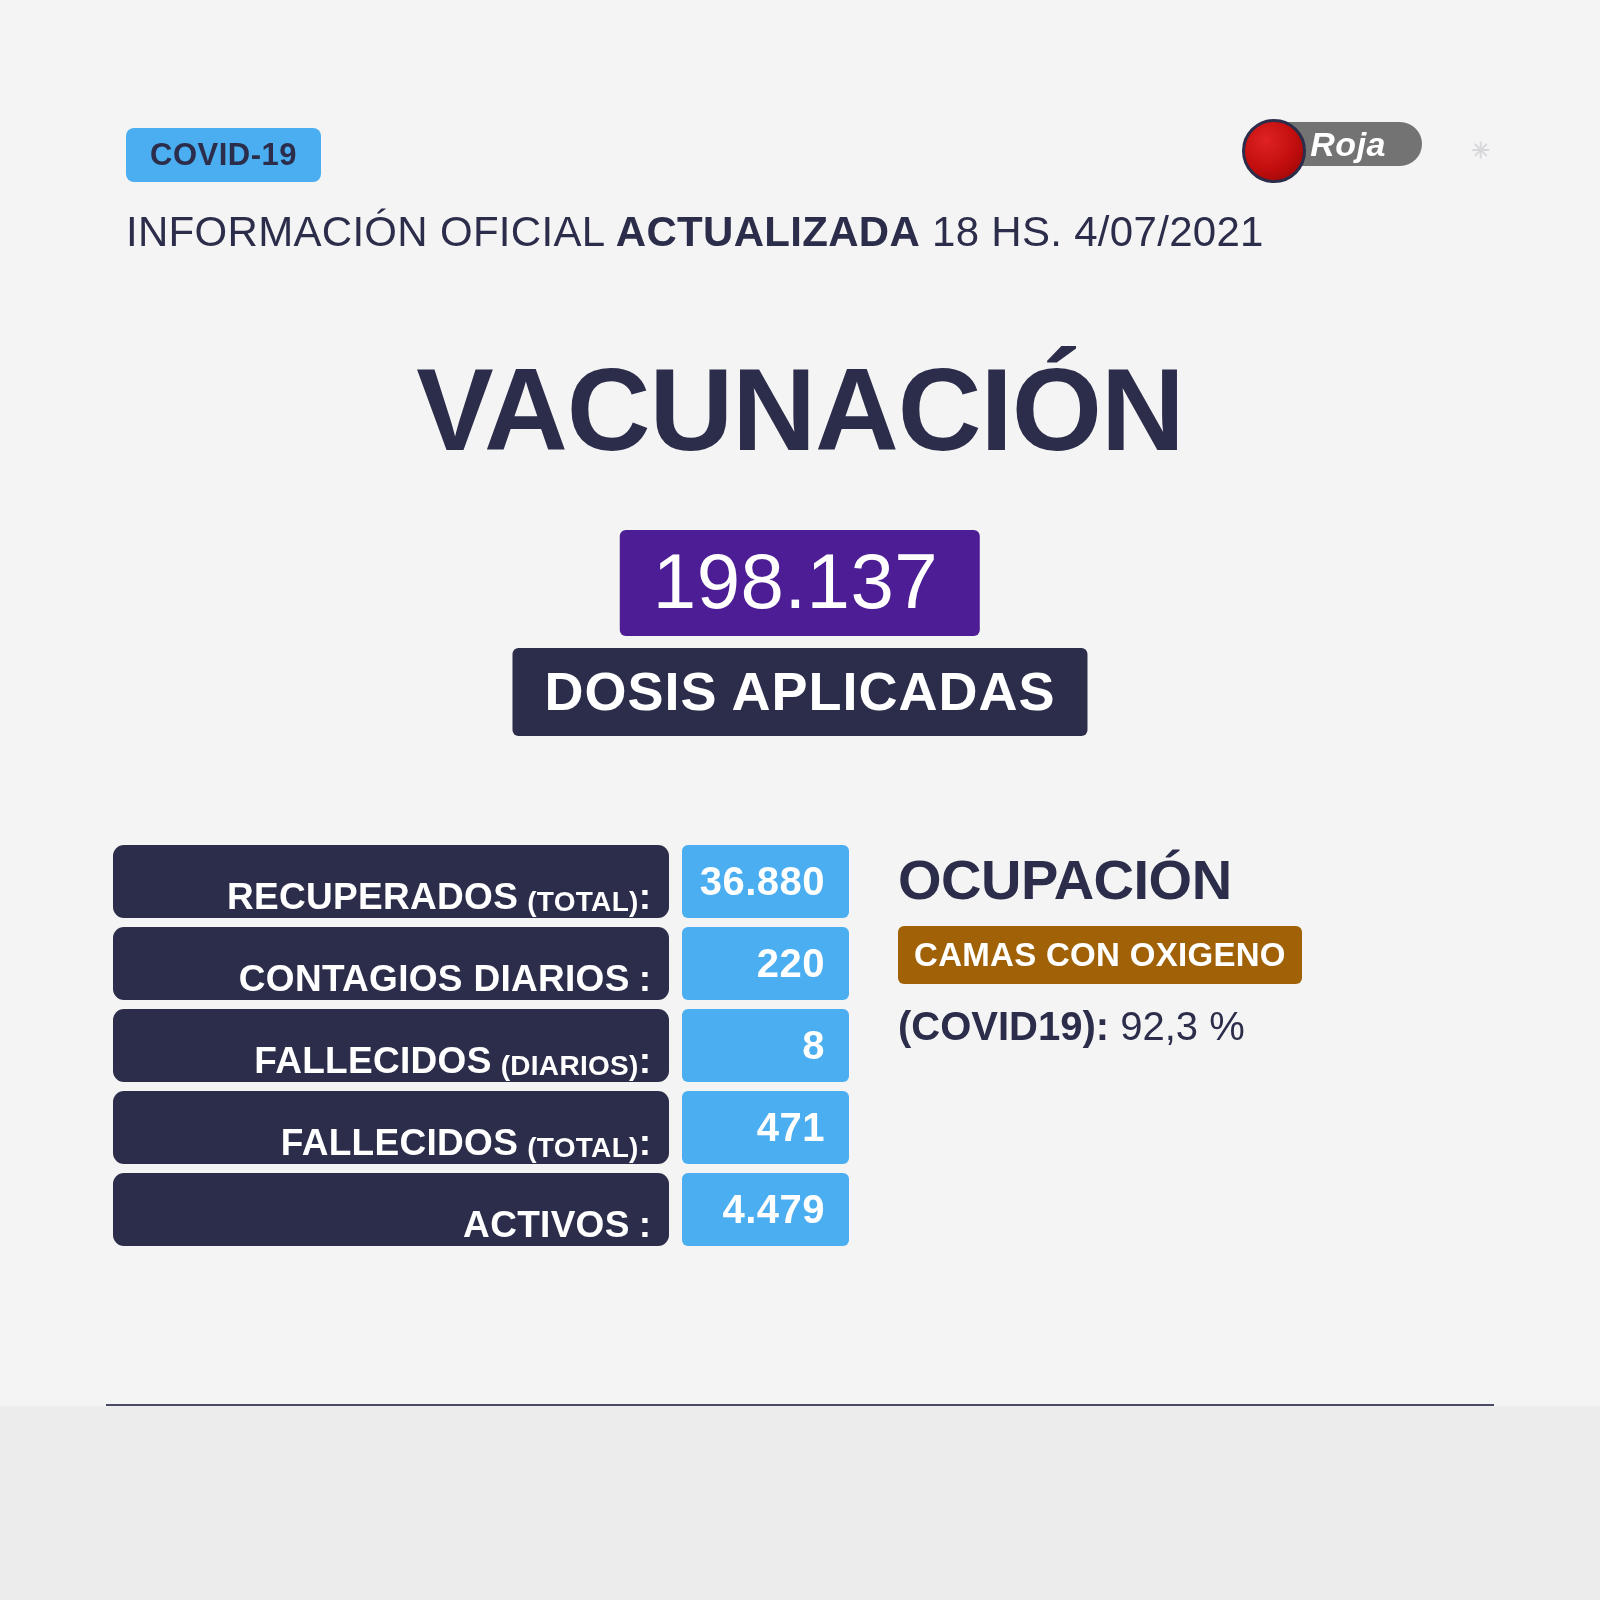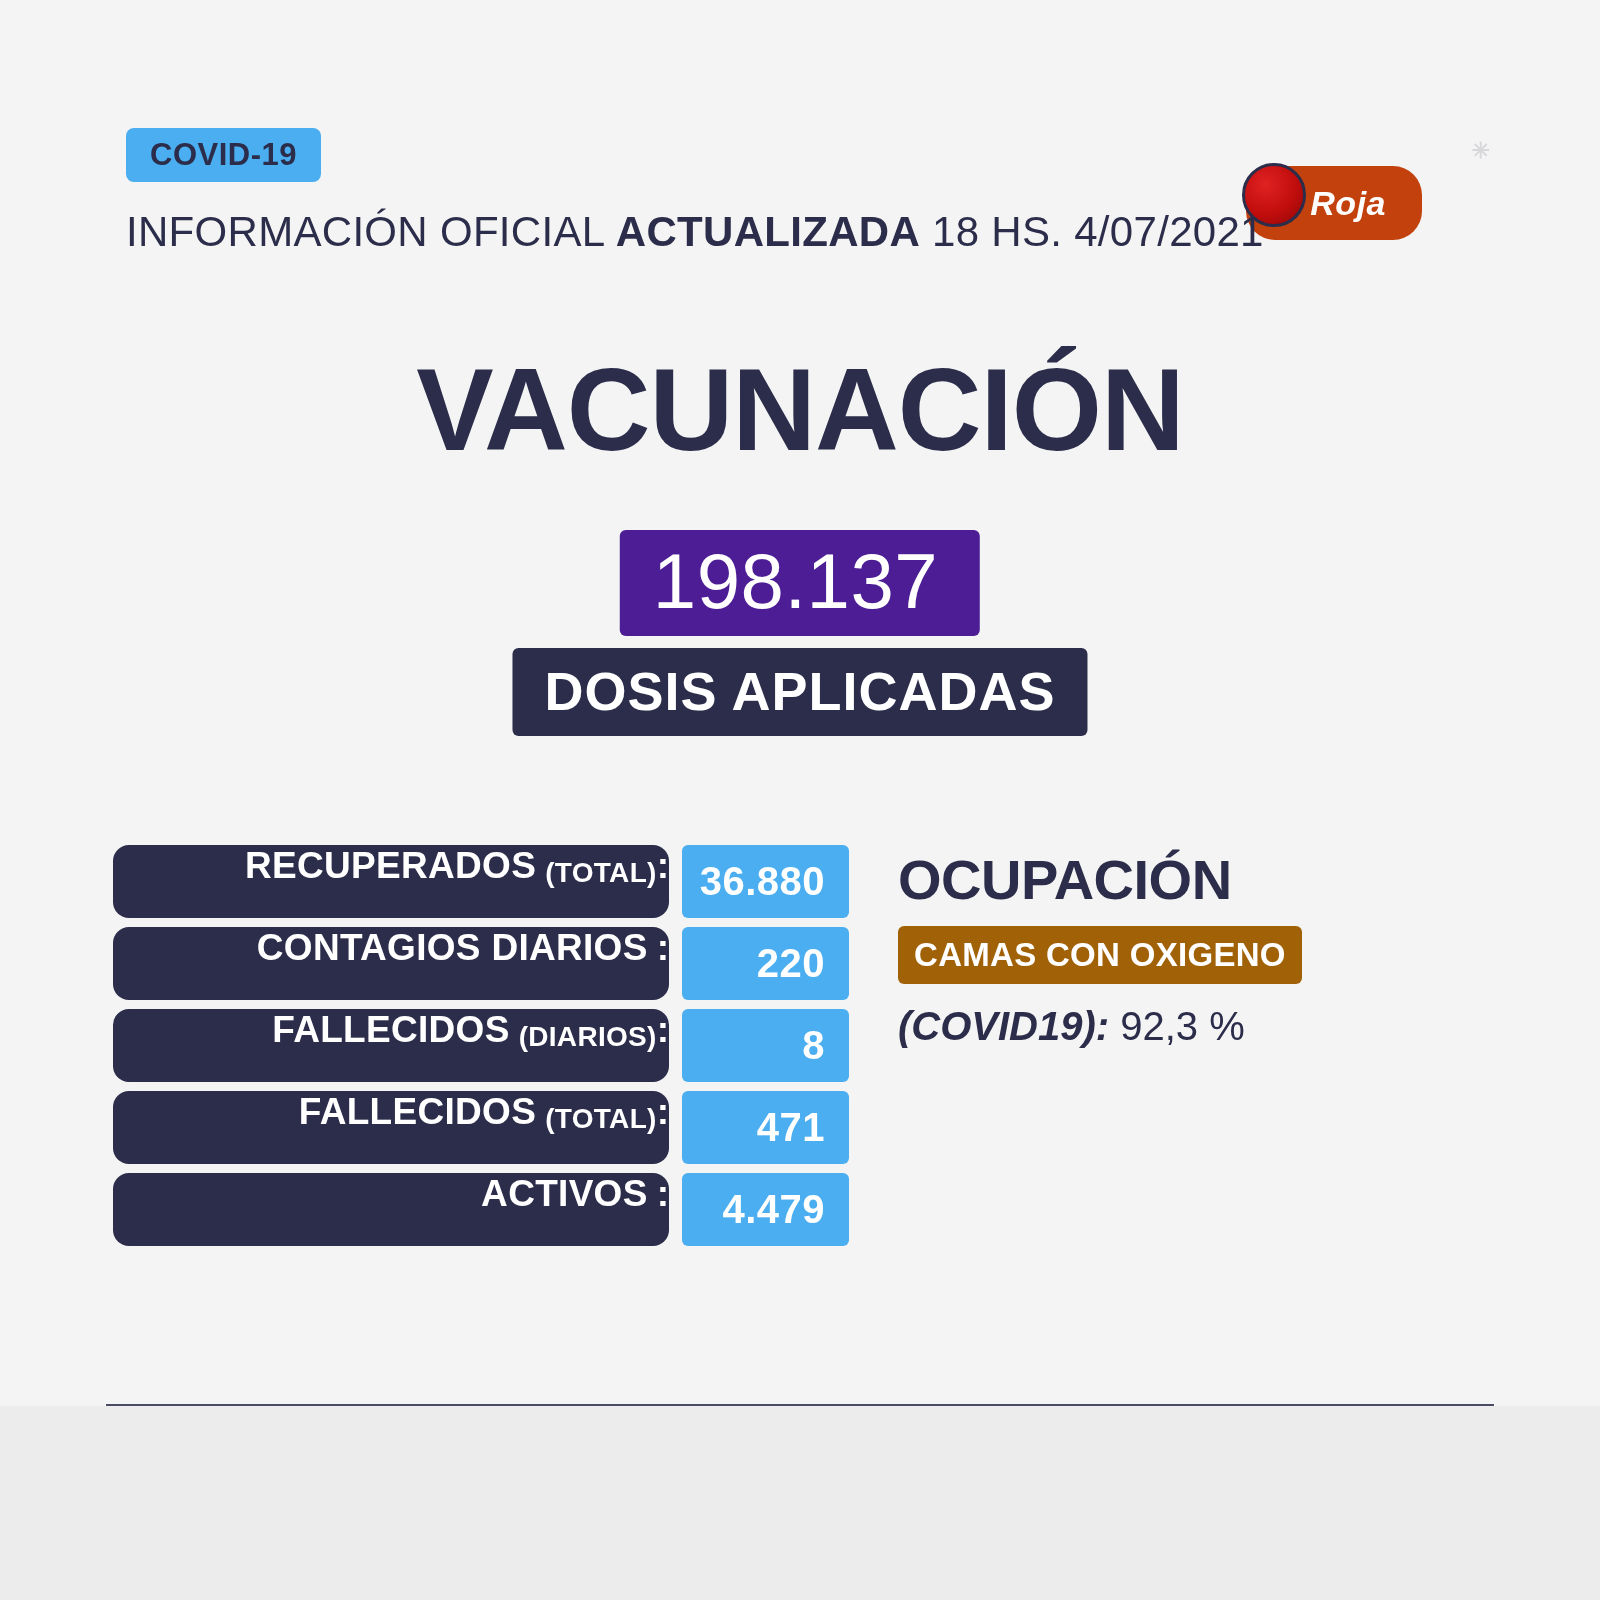--- a/index.html
+++ b/index.html
@@ -29,28 +29,27 @@
     letter-spacing: 0.5px;
     padding: 11px 24px 12px 24px;
     border-radius: 8px;
     line-height: 1;
   }
 
   .phase-pill {
     position: absolute;
     right: 178px;
     top: 122px;
-    height: 74px;
-    background: #c2410c;
+    height: 44px;
+    background: #737373;
     border-radius: 29px;
     display: flex;
     align-items: center;
     padding-right: 36px;
     padding-left: 64px;
-    margin-top: 44px;
   }
   .phase-dot {
     position: absolute;
     left: -4px;
     top: -3px;
     width: 64px;
     height: 64px;
     border-radius: 50%;
     background: radial-gradient(circle at 36% 32%, #e02222 0%, #c10d0d 55%, #8f0606 100%);
     border: 3px solid #2b2d4a;
@@ -134,24 +133,25 @@
   }
   .stat-row {
     display: flex;
     align-items: stretch;
     margin-bottom: 9px;
     height: 73px;
   }
   .stat-label {
     flex: 0 0 556px;
     background: #2b2d4a;
-    border-radius: 16px;
+    border-radius: 11px;
     display: flex;
-    align-items: flex-start;
+    align-items: flex-end;
     justify-content: flex-end;
+    padding-right: 18px;
     color: #ffffff;
     white-space: nowrap;
   }
   .stat-label .main {
     font-size: 37px;
     font-weight: bold;
     letter-spacing: 0.3px;
   }
   .stat-label .paren {
     font-size: 28px;
@@ -205,21 +205,21 @@
     line-height: 1;
     letter-spacing: 0.3px;
   }
   .occ-value {
     margin-top: 20px;
     font-size: 40px;
     color: #2b2d4a;
     line-height: 1.1;
     white-space: nowrap;
   }
-  .occ-value .tag { font-weight: bold; font-style: italic; }
+  .occ-value .tag { font-weight: bold; }
 
   
   .divider {
     position: absolute;
     left: 106px;
     top: 1404px;
     width: 1388px;
     height: 2px;
     background: #2b2d4a;
     opacity: 0.85;

